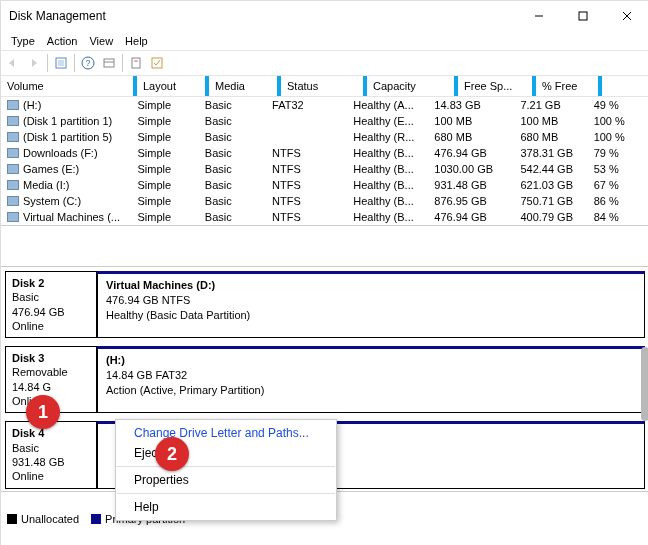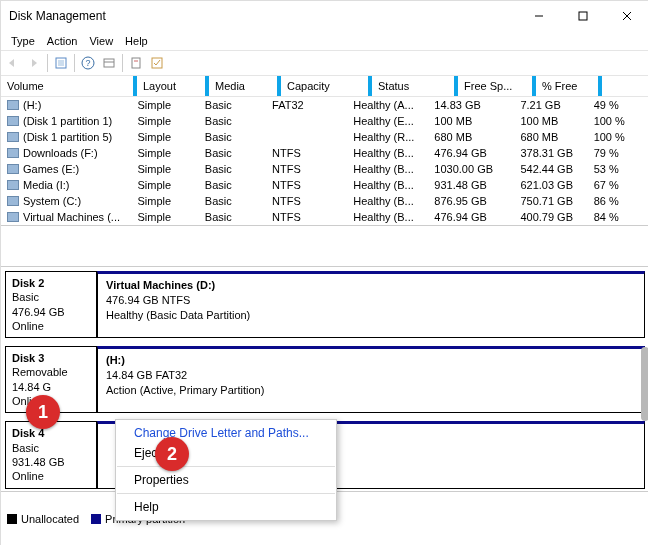--- a/index.html
+++ b/index.html
@@ -118,22 +118,22 @@
           <path d="M4 7 L6 9 L10 4" fill="none" stroke="#c99b4a"></path>
         </svg>
       </div>
   </div>
 
   <div class="table-wrap">
     <div class="thead">
       <div class="col c0">Volume</div>
       <div class="col c1">Layout</div>
       <div class="col c2">Media</div>
+      <div class="col c4">Status</div>
       <div class="col c5">Capacity</div>
-      <div class="col c4">Status</div>
       <div class="col c6">Free Sp...</div>
       <div class="col c7">% Free</div>
     </div>
     <div class="tbody" id="tbody">
         <div class="row">
           <div class="cell c0"><span class="vol-ico"></span>(H:)</div>
           <div class="cell c1">Simple</div>
           <div class="cell c2">Basic</div>
           <div class="cell c3">FAT32</div>
           <div class="cell c4">Healthy (A...</div>

